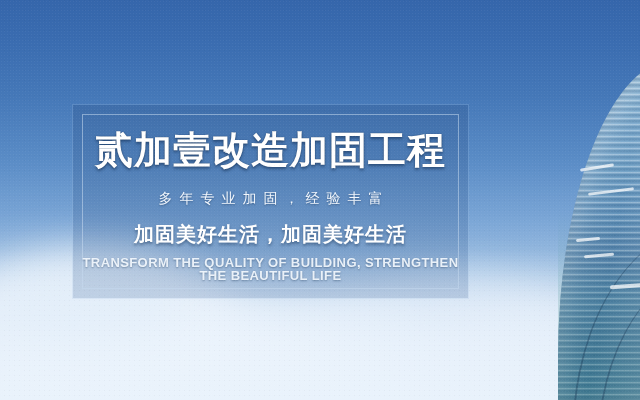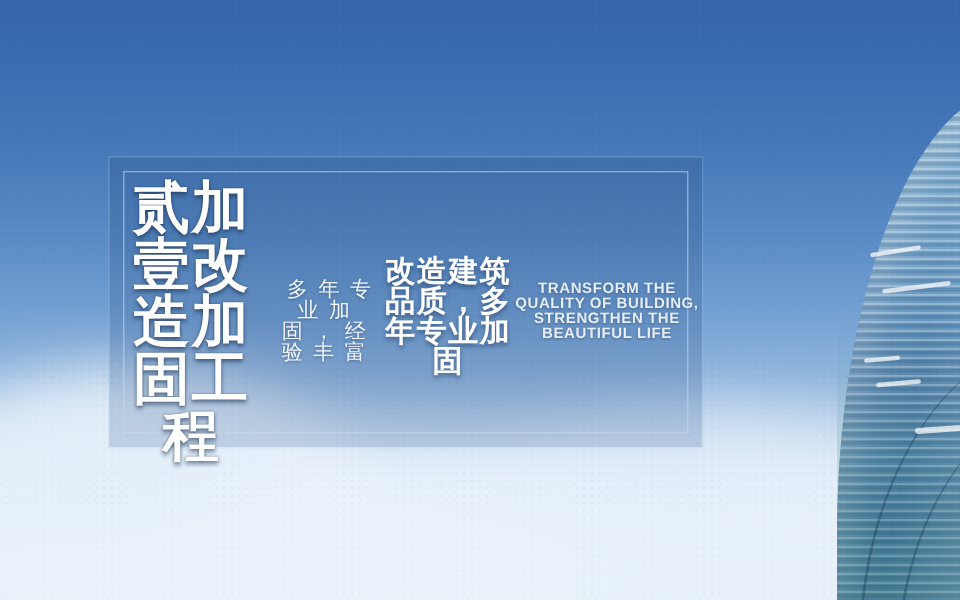--- a/index.html
+++ b/index.html
@@ -118,21 +118,21 @@
     box-shadow:0 0 0 1px rgba(170,198,228,.22);
   }
   .panel-inner{
     position:absolute;left:9px;top:9px;right:9px;bottom:9px;
     border:1px solid rgba(196,216,238,.55);
   }
 
   
   .content{
     position:absolute;left:0;right:0;top:0;bottom:0;
-    display:flex;flex-direction:row;align-items:center;justify-content:flex-start;
+    display:flex;flex-direction:column;align-items:center;justify-content:flex-start;
     text-align:center;color:#fff;
   }
   .title{
     margin-top:26px;
     font-size:38px;line-height:1;font-weight:bold;
     letter-spacing:1px;
     color:#ffffff;
     text-shadow:0 2px 3px rgba(18,44,78,.55), 0 0 1px rgba(18,44,78,.8);
   }
   .subtitle{
@@ -144,21 +144,21 @@
   }
   .tagline{
     margin-top:19px;
     font-size:20px;line-height:1;font-weight:bold;
     letter-spacing:1px;
     color:#ffffff;
     text-shadow:0 2px 3px rgba(18,44,78,.5);
   }
   .eng{
     margin-top:12px;
-    font-size:10px;line-height:1;font-weight:bold;
+    font-size:13px;line-height:1;font-weight:bold;
     letter-spacing:.4px;
     color:rgba(243,248,254,.92);
     text-shadow:0 1px 2px rgba(18,44,78,.4);
   }
 
   
   .grain{
     position:absolute;inset:0;pointer-events:none;opacity:.05;
     background-image:
       radial-gradient(rgba(255,255,255,.9) .5px, transparent .6px),
@@ -196,19 +196,19 @@
       <div class="hl h4"></div>
       <div class="hl h5"></div>
     </div>
   </div>
 
   <div class="panel">
     <div class="panel-inner"></div>
     <div class="content">
       <div class="title">贰加壹改造加固工程</div>
       <div class="subtitle">多年专业加固，经验丰富</div>
-      <div class="tagline">改造建筑品质，多年专业加固</div>
+      <div class="tagline">加固美好生活，加固美好生活</div>
       <div class="eng">TRANSFORM THE QUALITY OF BUILDING, STRENGTHEN THE BEAUTIFUL LIFE</div>
     </div>
   </div>
 
   <div class="grain"></div>
 </div>
 
 </body></html>

